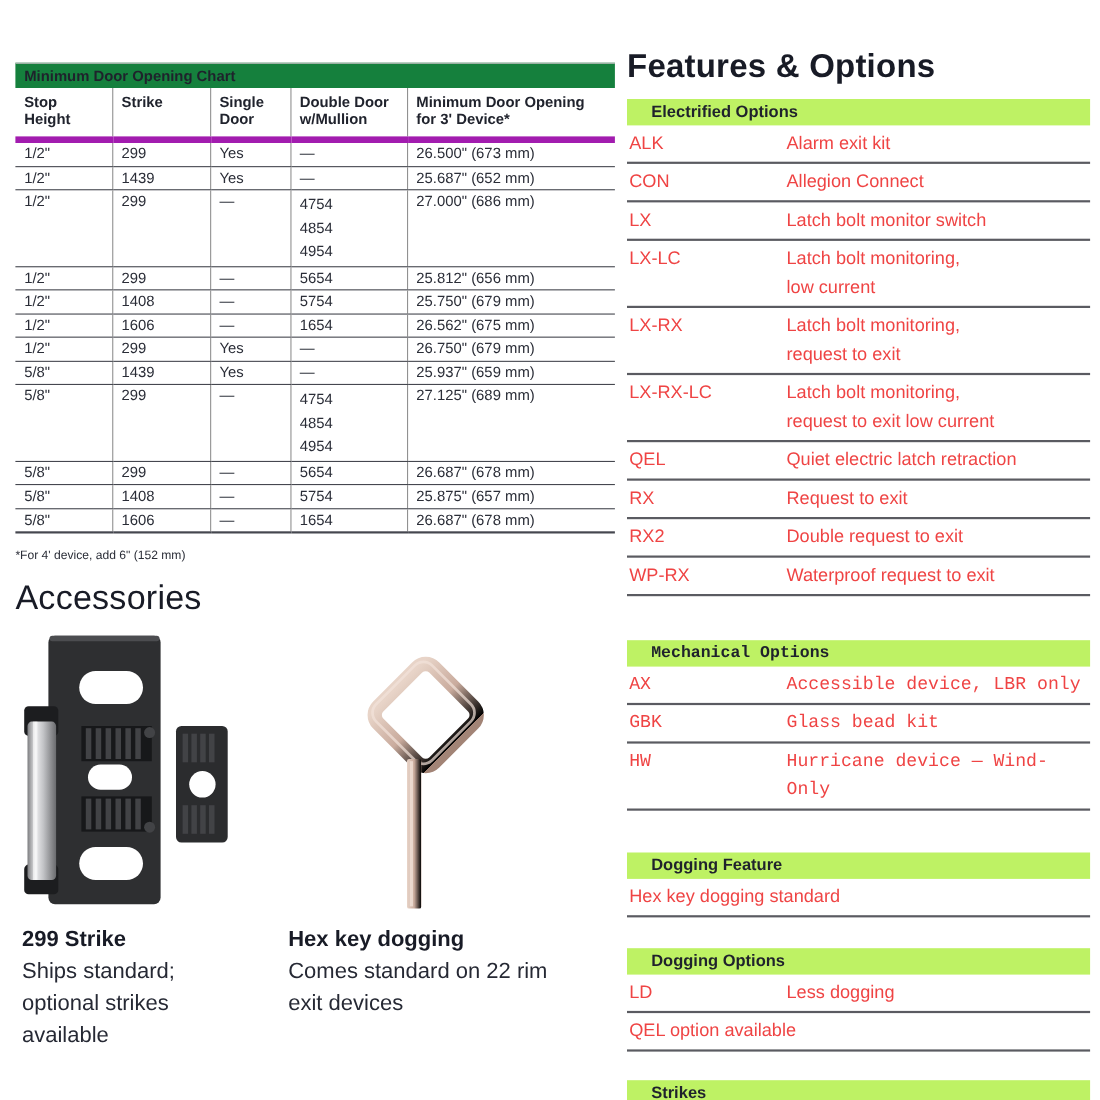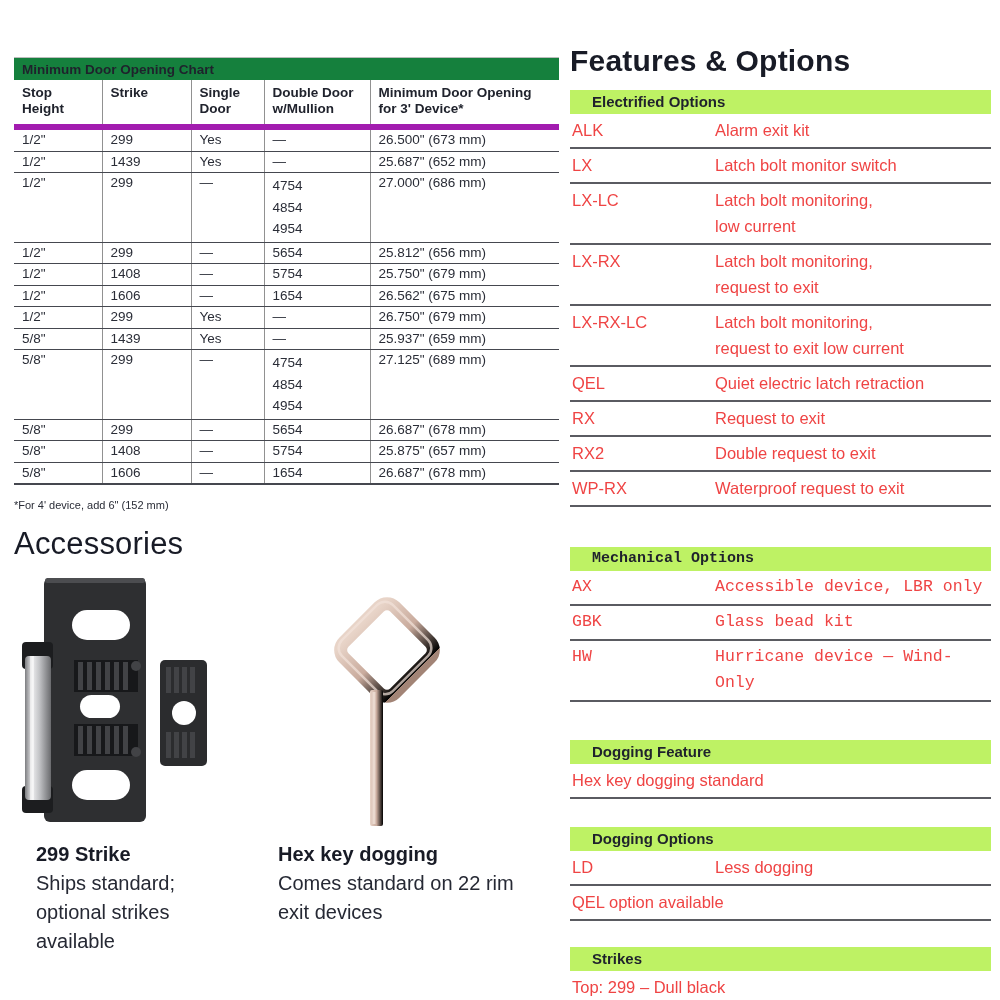--- a/index.html
+++ b/index.html
@@ -20,21 +20,21 @@
   table.chart tbody td.multi{line-height:21.5px;}
   table.chart tbody tr:last-child td{border-bottom:2.2px solid #45474f;}
 
   .footnote{font-size:11px;margin-top:14px;color:#2a2d37;}
   .acc-heading{font-size:31px;font-weight:400;color:#181b26;margin-top:15px;letter-spacing:.2px;}
 
   .images{position:relative;height:268px;margin-top:8px;}
   .captions{display:flex;margin-top:2px;}
   .cap{font-size:20px;line-height:29px;color:#262934;}
   .cap-title{font-weight:bold;color:#181b26;}
-  .cap-left{width:185px;margin-left:22px;}
+  .cap-left{width:185px;margin-left:6px;}
   .cap-right{width:245px;margin-left:57px;}
 
   
   .right-col{position:absolute;left:570px;top:44px;width:421px;}
   .fo-heading{font-size:30px;font-weight:800;color:#181b26;margin:0;letter-spacing:.2px;}
   .section-bar{background:#bef264;padding:3px 22px 4px;font-weight:bold;font-size:15px;color:#1f222c;}
   .opt-row{display:flex;border-bottom:2px solid #5a5b61;padding:3px 0 4px;font-size:16.5px;
     line-height:26px;color:#ef4444;}
   .opt-code{width:143px;flex:none;padding-left:2px;}
   .opt-desc{flex:1;white-space:pre-line;}
@@ -252,20 +252,24 @@
   <div class="right-col">
     <h1 class="fo-heading">Features &amp; Options</h1>
     <div id="options-sections">
         <div class="section" style="margin-top: 12px;">
           <div class="section-bar">Electrified Options</div>
           <div class="opt-row">
             <span class="opt-code">ALK</span>
             <span class="opt-desc">Alarm exit kit</span>
           </div>
           <div class="opt-row">
+            <span class="opt-code">CON</span>
+            <span class="opt-desc">Allegion Connect</span>
+          </div>
+          <div class="opt-row">
             <span class="opt-code">LX</span>
             <span class="opt-desc">Latch bolt monitor switch</span>
           </div>
           <div class="opt-row">
             <span class="opt-code">LX-LC</span>
             <span class="opt-desc">Latch bolt monitoring,
 low current</span>
           </div>
           <div class="opt-row">
             <span class="opt-code">LX-RX</span>

